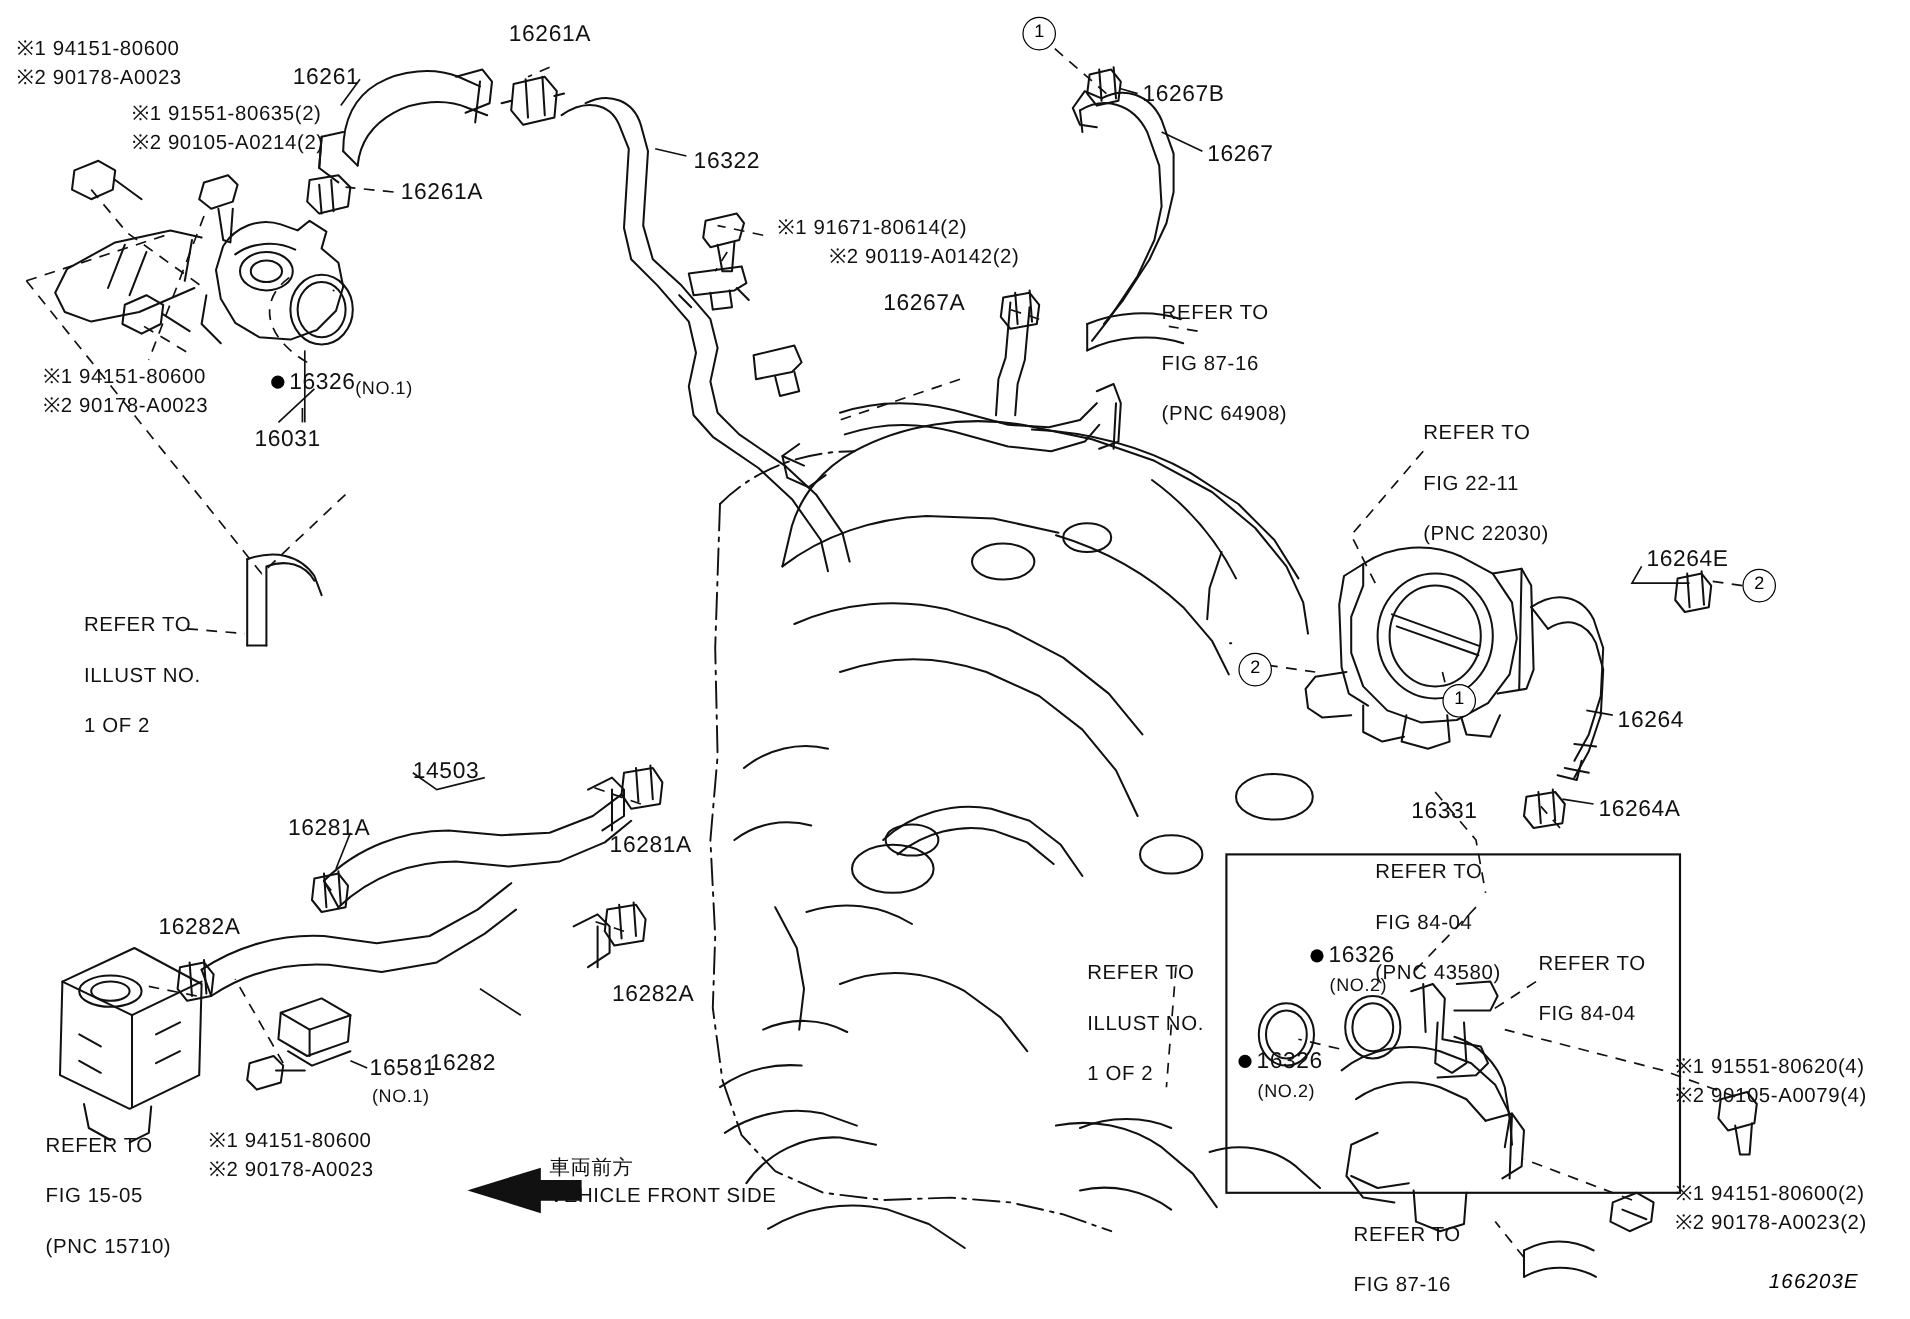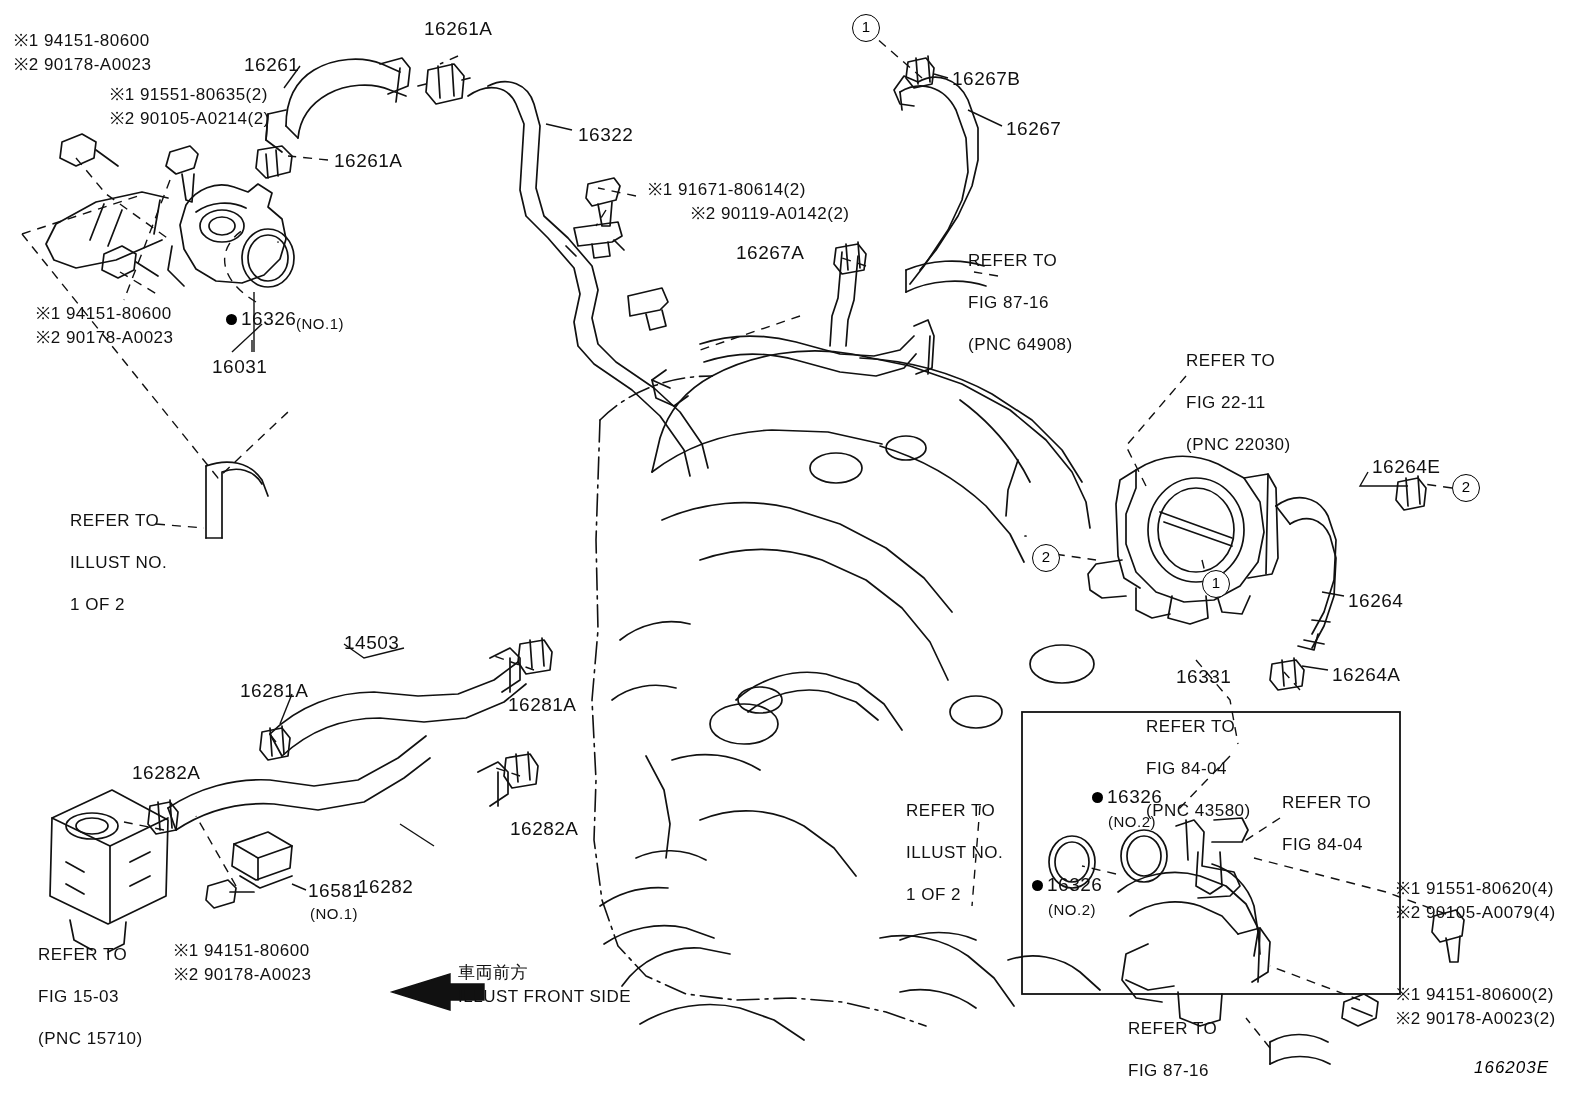--- a/index.html
+++ b/index.html
@@ -405,30 +405,30 @@
 <span style="display: block;">1 OF 2</span></div>
 
   <div class="lbl" style="left:1146px; top:716px;"><span style="display: block;">REFER TO</span>
 <span style="display: block;">FIG 84-04</span>
 <span style="display: block;">(PNC 43580)</span></div>
 
   <div class="lbl" style="left:1282px; top:792px;"><span style="display: block;">REFER TO</span>
 <span style="display: block;">FIG 84-04</span></div>
 
   <div class="lbl" style="left:38px; top:944px;"><span style="display: block;">REFER TO</span>
-<span style="display: block;">FIG 15-03</span>
+<span style="display: block;">FIG 15-05</span>
 <span style="display: block;">(PNC 15710)</span></div>
 
   <div class="lbl" style="left:1128px; top:1018px;"><span style="display: block;">REFER TO</span>
 <span style="display: block;">FIG 87-16</span>
 </div>
 
   <div class="circ" style="left:852px;  top:14px;">1</div>
   <div class="circ" style="left:1452px; top:474px;">2</div>
   <div class="circ" style="left:1032px; top:544px;">2</div>
   <div class="circ" style="left:1202px; top:570px;">1</div>
 
   <div class="lbl" style="left:458px; top:962px;">車両前方</div>
-  <div class="lbl" style="left:458px; top:986px;">ILLUST FRONT SIDE</div>
+  <div class="lbl" style="left:458px; top:986px;">VEHICLE FRONT SIDE</div>
 
   <div class="fig-code" style="left:1474px; top:1058px;">166203E</div>
 
 </div>
 
 </body></html>

